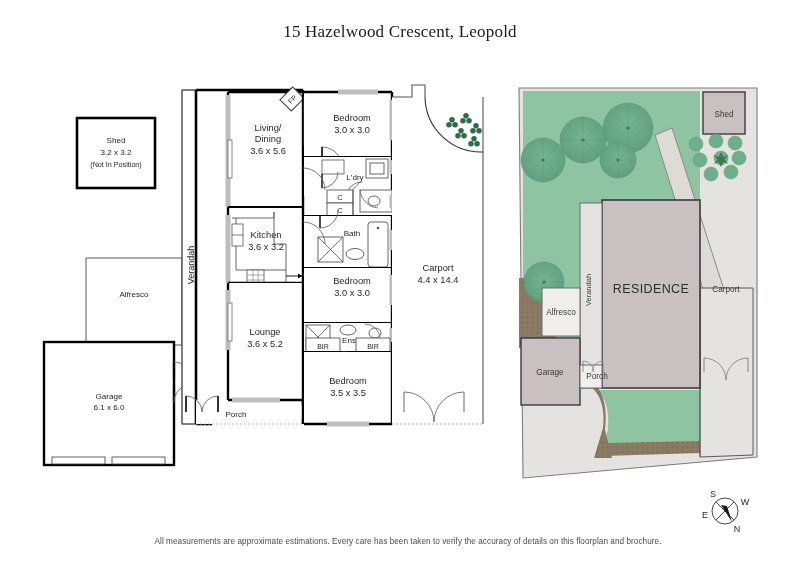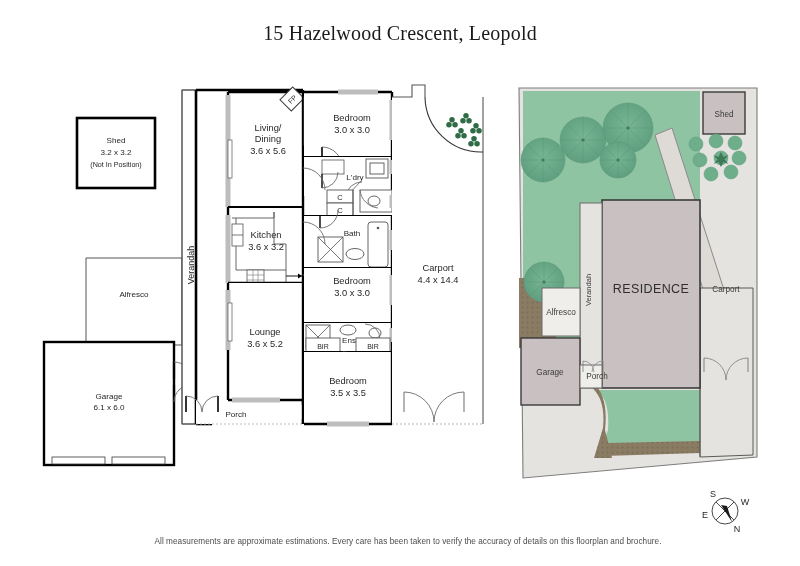--- a/index.html
+++ b/index.html
@@ -5,21 +5,21 @@
 <style>
   html,body{margin:0;padding:0;background:#ffffff;}
   body{
     width:800px;height:566px;position:relative;overflow:hidden;
     font-family:"Liberation Sans","DejaVu Sans",sans-serif;
     color:#231f20;
   }
   #page-title{
     position:absolute;left:0;top:22px;width:800px;text-align:center;
     font-family:"Liberation Serif","DejaVu Serif",serif;
-    font-size:20px;letter-spacing:.2px;color:#1a1a1a;
+    font-size:17px;letter-spacing:.2px;color:#1a1a1a;
   }
   #footer-note{
     position:absolute;left:8px;top:537px;width:800px;text-align:center;
     font-size:8.2px;color:#4c4c4c;letter-spacing:.05px;
   }
   .stage{position:absolute;left:0;top:0;width:800px;height:566px;}
   svg{display:block;}
   .lbl{font-family:"Liberation Sans","DejaVu Sans",sans-serif;fill:#231f20;}
   .rm{font-size:9.3px;text-anchor:middle;}
   .rm-sm{font-size:8.1px;text-anchor:middle;}

